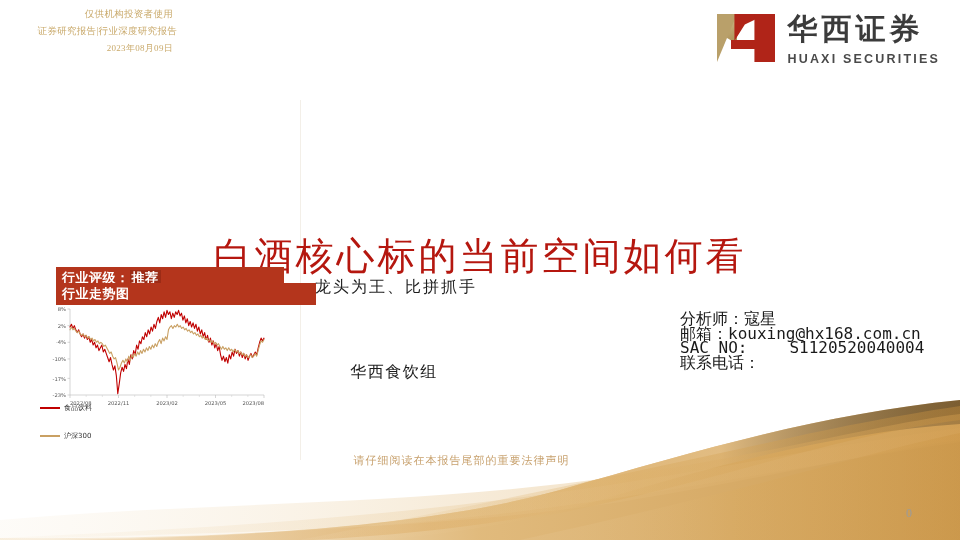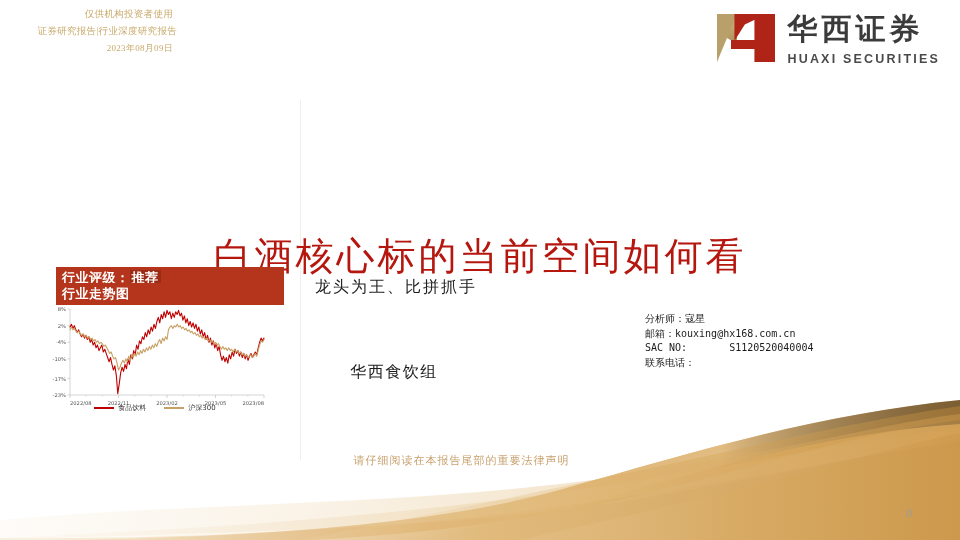--- a/index.html
+++ b/index.html
@@ -132,23 +132,23 @@
     text-align: center;
     color: #1d1d1d;
     font-size: 16px;
     letter-spacing: 1.5px;
     font-family: "DejaVu Serif", "Liberation Serif", serif;
   }
 
   
   .analyst {
     position: absolute;
-    left: 645px;
+    left: 680px;
     top: 312px;
-    font-size: 10px;
+    font-size: 16px;
     line-height: 14.5px;
     color: #1a1a1a;
     font-family: "DejaVu Sans Mono", "Liberation Mono", monospace;
     white-space: nowrap;
   }
   .analyst .row { display: block; }
   .analyst .sac-val { display: inline-block; margin-left: 42px; }
 
   
   .banner {
@@ -157,21 +157,21 @@
     background: #b4351c;
     color: #ffffff;
     font-size: 13px;
     font-weight: bold;
     letter-spacing: 0.5px;
     font-family: "DejaVu Sans", "Liberation Sans", sans-serif;
     padding: 2px 0 2px 6px;
     box-sizing: border-box;
   }
   .banner-rating { top: 267px; width: 228px; }
-  .banner-trend  { top: 283px; width: 228px; }
+  .banner-trend  { top: 283px; width: 260px; }
   .banner .hl {
     background: #9c2b16;
     padding: 0 2px;
   }
 
   
   .chart-box {
     position: absolute;
     left: 40px;
     top: 303px;
@@ -184,20 +184,21 @@
     position: absolute;
     left: 40px;
     top: 403px;
     width: 230px;
     display: flex;
     justify-content: center;
     gap: 18px;
     font-size: 7px;
     color: #333;
     font-family: "DejaVu Sans", "Liberation Sans", sans-serif;
+    flex-direction: column;
   }
   .chart-legend .item { display: flex; align-items: center; gap: 4px; }
   .chart-legend .swatch { display: inline-block; width: 20px; height: 2px; }
 
   
   .disclaimer {
     position: absolute;
     left: 0;
     top: 453px;
     width: 923px;

